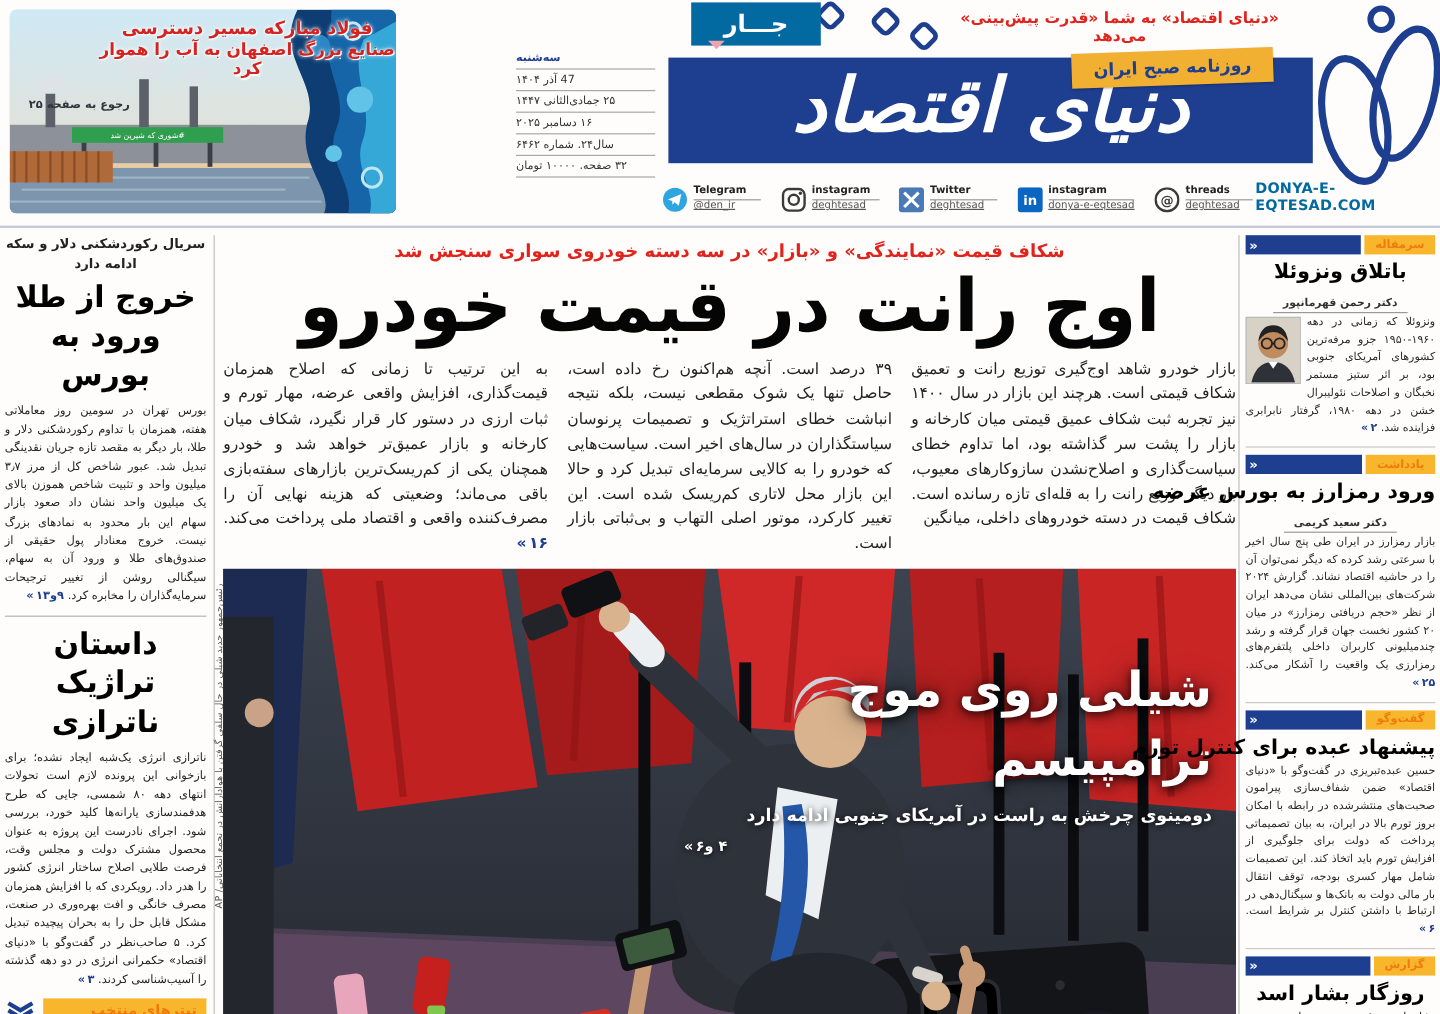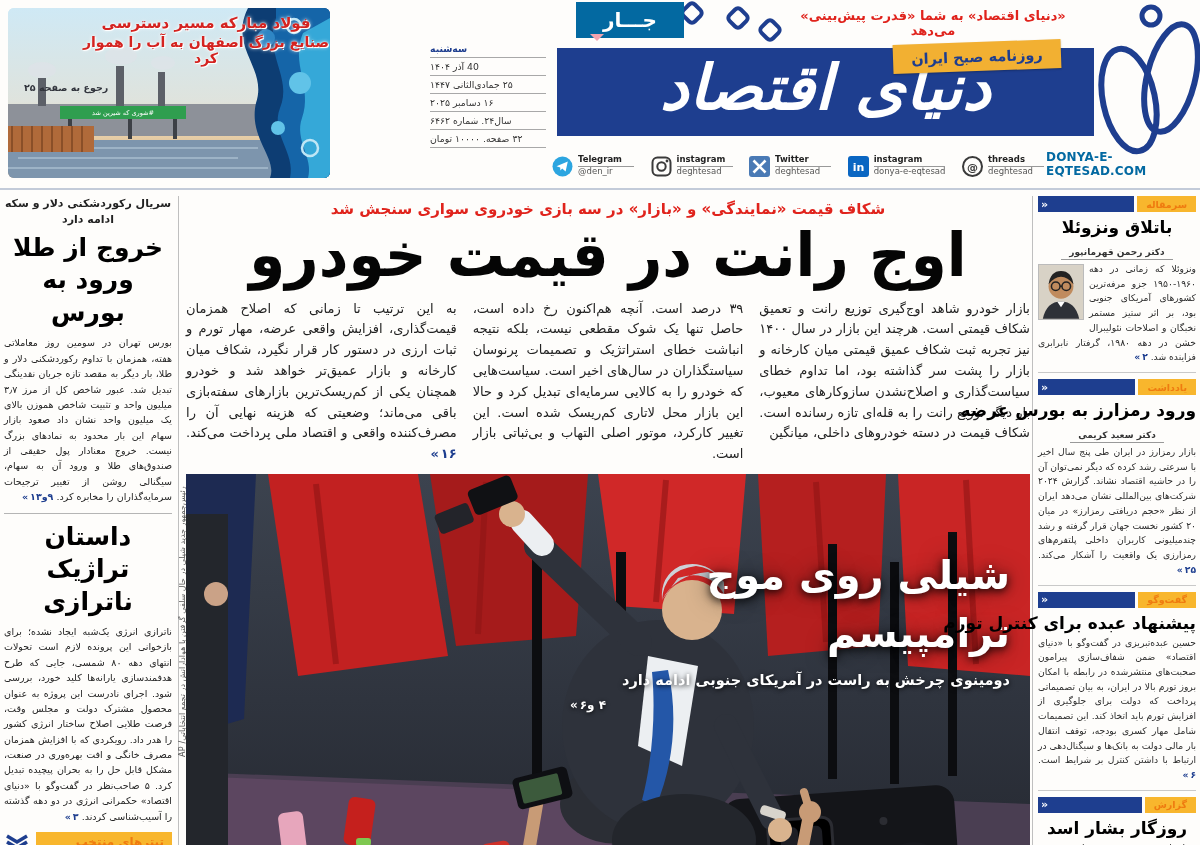--- a/index.html
+++ b/index.html
@@ -35,21 +35,21 @@
   .slogan { position:absolute; left:778px; top:8px; width:310px; text-align:center; color:#e0231c; font-weight:bold; font-size:13px; }
 
   .jar { position:absolute; left:576px; top:2px; width:108px; height:36px; background:#0369a1; display:flex; align-items:center; justify-content:center; }
   .jar:after { content:""; position:absolute; left:14px; bottom:-10px; border:7px solid transparent; border-top-color:#f2a3af; }
   .jar span { color:#fff; font-weight:bold; font-size:20px; }
 
   .social { position:absolute; left:552px; top:147px; width:492px; height:38px; display:flex; direction:ltr; justify-content:space-between; align-items:center; }
   .soc { display:flex; direction:ltr; gap:5px; align-items:center; }
   .soc .txt { display:flex; flex-direction:column; line-height:1.15; }
   .soc .nm { font-size:8.5px; font-weight:bold; color:#222; border-bottom:1px solid #999; padding-bottom:1px; min-width:56px; }
-  .soc .hd { font-size:8.5px; color:#555; }
+  .soc .hd { font-size:8.5px; color:#555;text-decoration:underline; }
   .website { position:absolute; left:1046px; top:150px; direction:ltr; color:#0369a1; font-weight:bold; font-size:12px; letter-spacing:.2px; }
 
   
   .vline { position:absolute; top:196px; bottom:0; width:1px; background:#bfbfbf; }
   .vl1 { left:178px; } .vl2 { left:1032px; }
 
   .photo-credit { position:absolute; left:178px; top:398px; height:447px; width:13px; writing-mode:vertical-rl; transform:rotate(180deg);
       font-size:8px; color:#555; text-align:center; letter-spacing:.3px; }
 
   
@@ -140,21 +140,21 @@
       <circle cx="302" cy="140" r="8" fill="none" stroke="#bfe6f5" stroke-width="2.5"></circle>
       <circle cx="286" cy="18" r="7" fill="none" stroke="#bfe6f5" stroke-width="2.5"></circle>
     </svg>
     <div class="ad-line1">فولاد مبارکه مسیر دسترسی</div>
     <div class="ad-line2">صنایع بزرگ اصفهان به آب را هموار کرد</div>
     <div class="ad-ref">رجوع به صفحه ۲۵</div>
   </div>
 
   <div class="dates">
     <div class="date-row first">سه‌شنبه</div>
-    <div class="date-row">40 آذر ۱۴۰۴</div>
+    <div class="date-row">47 آذر ۱۴۰۴</div>
     <div class="date-row">۲۵ جمادی‌الثانی ۱۴۴۷</div>
     <div class="date-row">۱۶ دسامبر ۲۰۲۵</div>
     <div class="date-row">سال۲۴. شماره ۶۴۶۲</div>
     <div class="date-row">۳۲ صفحه. ۱۰۰۰۰ تومان</div>
   </div>
 
   <div class="band"></div>
   <div class="logo-script">دنیای اقتصاد</div>
 
   <span class="deco-diamond" style="left:650px; top:14px;"></span>
@@ -270,21 +270,21 @@
       <span class="sel-label">تیترهای منتخب</span>
       <svg class="sel-chev" width="26" height="16" viewBox="0 0 26 16">
         <path d="M3,2 L13,8 L23,2" fill="none" stroke="#1e3e8f" stroke-width="3.5"></path>
         <path d="M3,8 L13,14 L23,8" fill="none" stroke="#1e3e8f" stroke-width="3.5"></path>
       </svg>
     </div>
 
   </div>
 
   <div class="center">
-    <div class="kicker">شکاف قیمت «نمایندگی» و «بازار» در سه بازی خودروی سواری سنجش شد</div>
+    <div class="kicker">شکاف قیمت «نمایندگی» و «بازار» در سه دسته خودروی سواری سنجش شد</div>
     <div class="headline">اوج رانت در قیمت خودرو</div>
     <div class="bodygrid">
       <div>بازار خودرو شاهد اوج‌گیری توزیع رانت و تعمیق شکاف قیمتی است. هرچند این بازار در سال ۱۴۰۰ نیز تجربه ثبت شکاف عمیق قیمتی میان کارخانه و بازار را پشت سر گذاشته بود، اما تداوم خطای سیاست‌گذاری و اصلاح‌نشدن سازوکارهای معیوب، بار دیگر توزیع رانت را به قله‌ای تازه رسانده است. شکاف قیمت در دسته خودروهای داخلی، میانگین</div>
       <div>۳۹ درصد است. آنچه هم‌اکنون رخ داده است، حاصل تنها یک شوک مقطعی نیست، بلکه نتیجه انباشت خطای استراتژیک و تصمیمات پرنوسان سیاستگذاران در سال‌های اخیر است. سیاست‌هایی که خودرو را به کالایی سرمایه‌ای تبدیل کرد و حالا این بازار محل لاتاری کم‌ریسک شده است. این تغییر کارکرد، موتور اصلی التهاب و بی‌ثباتی بازار است.</div>
       <div>
         <span>به این ترتیب تا زمانی که اصلاح همزمان قیمت‌گذاری، افزایش واقعی عرضه، مهار تورم و ثبات ارزی در دستور کار قرار نگیرد، شکاف میان کارخانه و بازار عمیق‌تر خواهد شد و خودرو همچنان یکی از کم‌ریسک‌ترین بازارهای سفته‌بازی باقی می‌ماند؛ وضعیتی که هزینه نهایی آن را مصرف‌کننده واقعی و اقتصاد ملی پرداخت می‌کند.</span>
         <span class="ref">
             <span>«</span>
             <span class="num">۱۶</span>
           </span>

